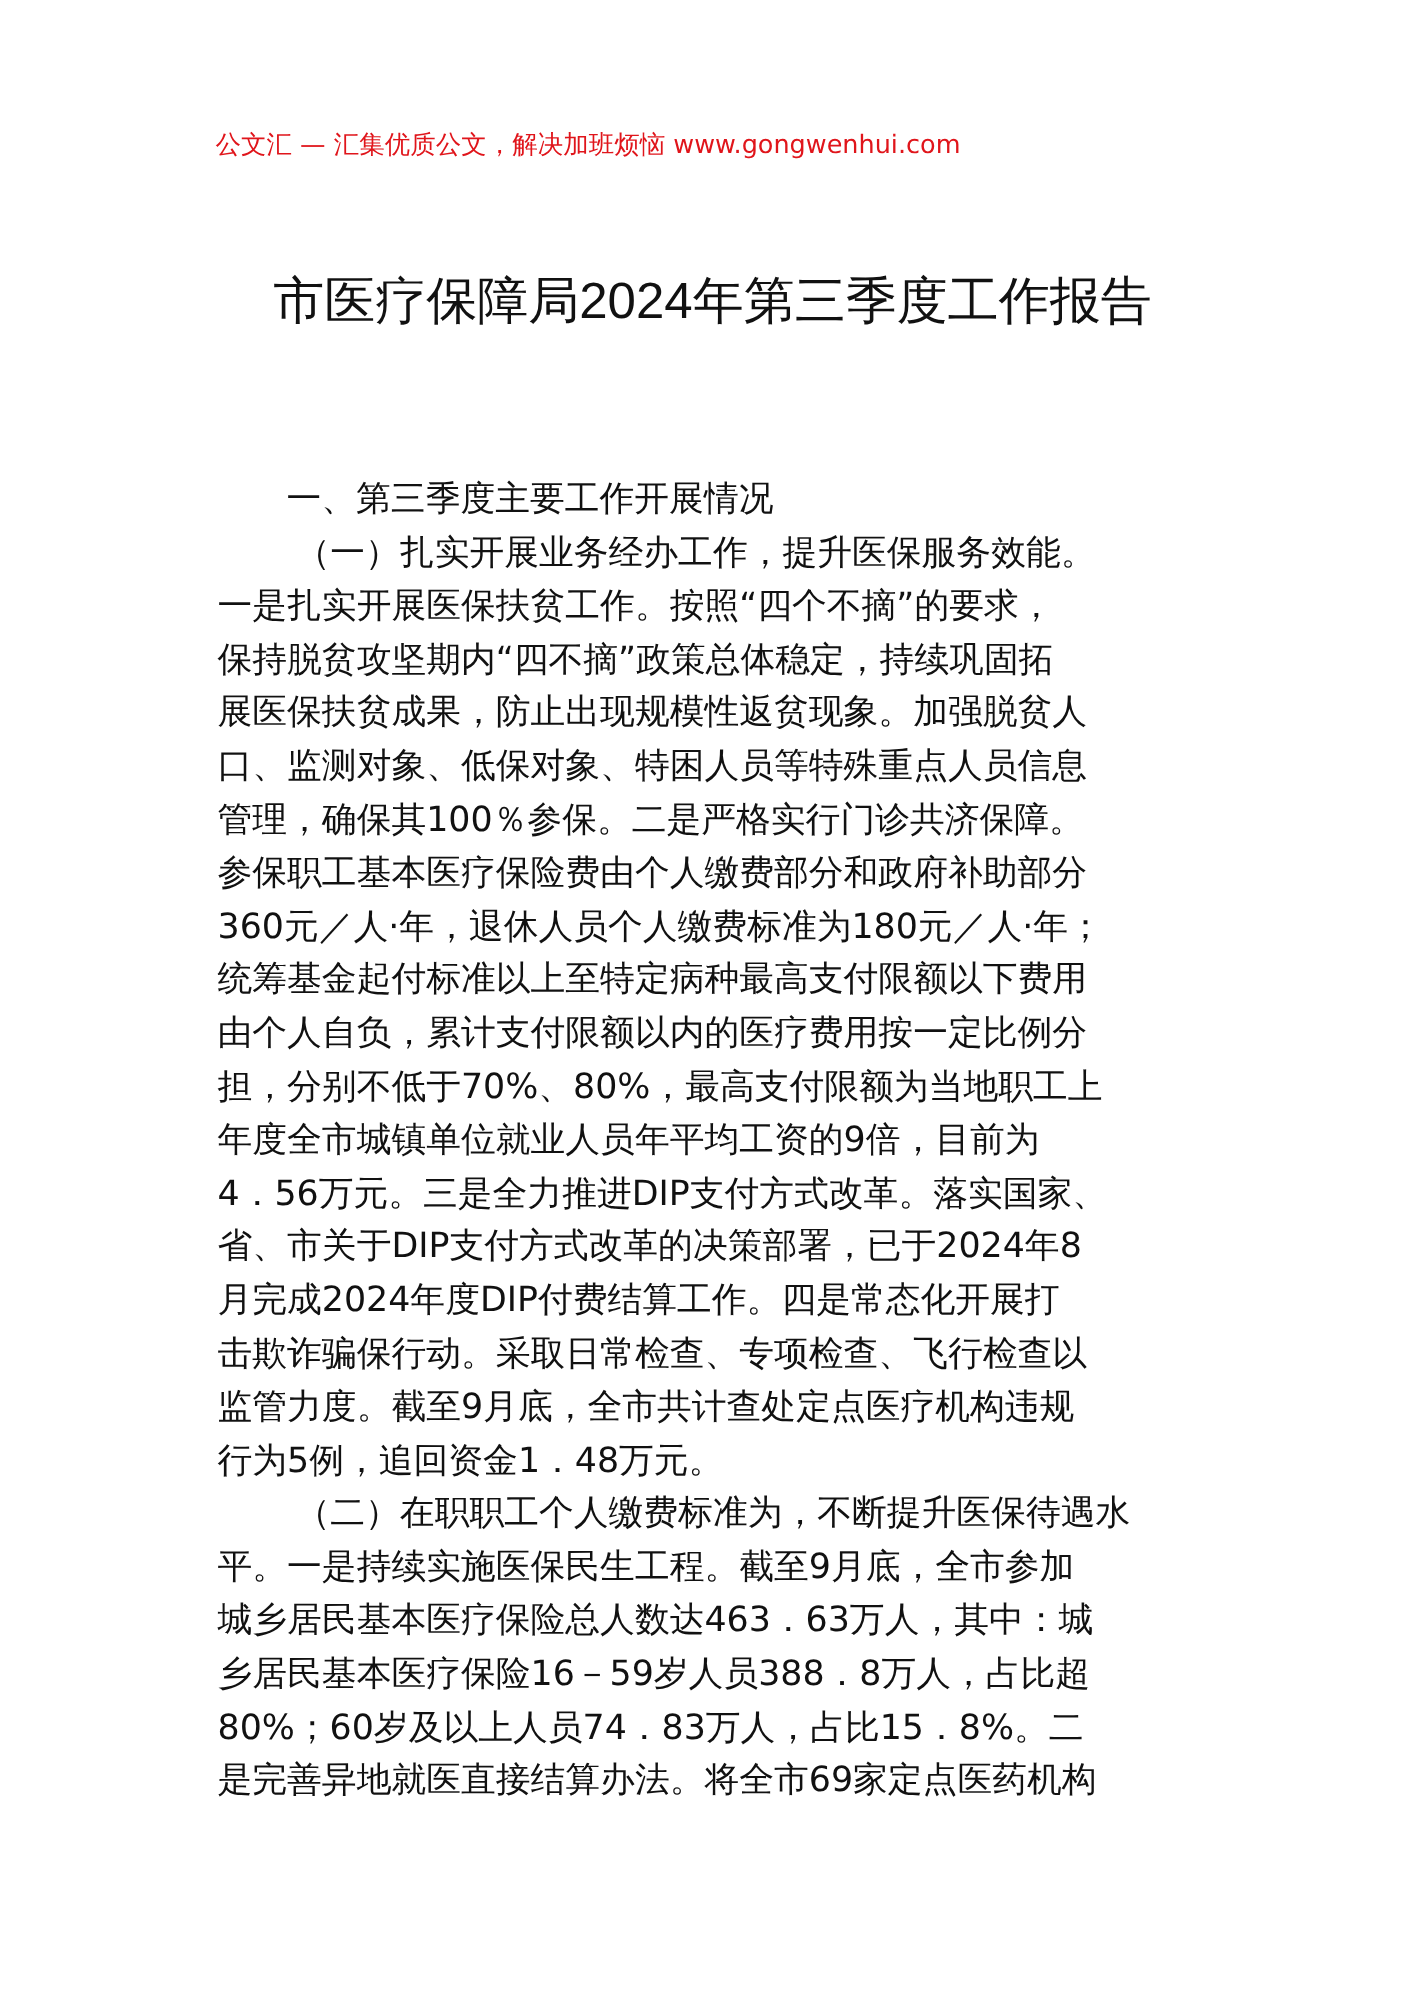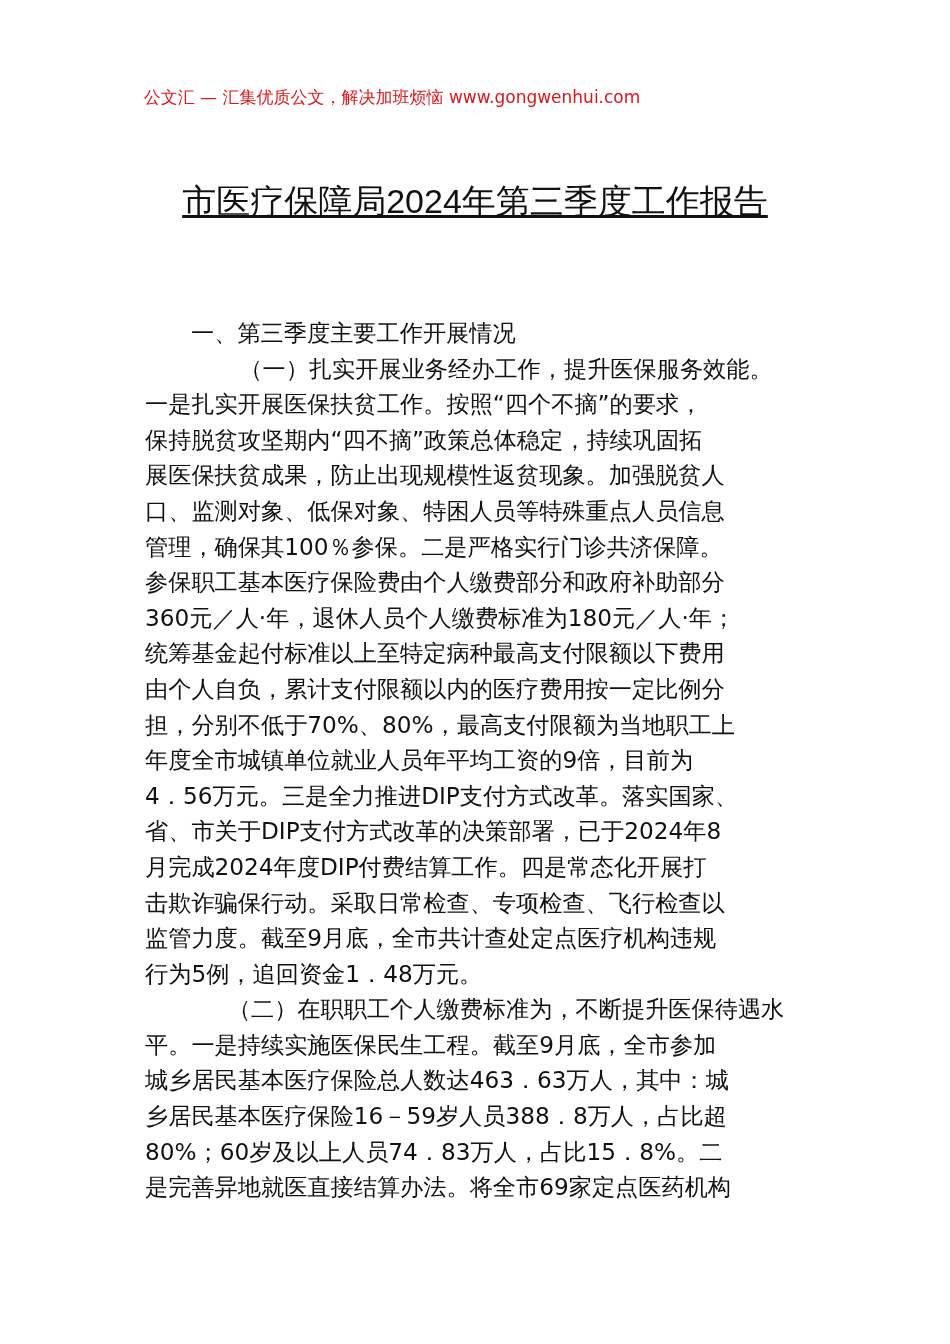--- a/index.html
+++ b/index.html
@@ -31,39 +31,38 @@
     top: 178px;
     left: 0;
     width: 950px;
     text-align: center;
     font-family: "Liberation Sans", sans-serif;
     font-size: 34px;
     line-height: 46px;
     color: #111111;
     white-space: nowrap;
     letter-spacing: 0px;
-    text-decoration: underline;
   }
   .body-text {
     position: absolute;
     top: 271px;
     left: 145px;
     width: 670px;
     font-size: 23.2px;
     line-height: 35.6px;
     color: #111111;
     margin-top: 44px;
   }
   .line {
     display: block;
     white-space: nowrap;
     height: 35.6px;
   }
   .indent1 { padding-left: 46px; }
-  .indent2 { padding-left: 52px; text-align: center; }
+  .indent2 { padding-left: 52px; }
 </style>
 </head>
 <body>
 
 <div class="banner">公文汇 — 汇集优质公文，解决加班烦恼 www.gongwenhui.com</div>
 
 <div class="title">市医疗保障局2024年第三季度工作报告</div>
 
 <div class="body-text">
   <span class="line indent1">一、第三季度主要工作开展情况</span>

